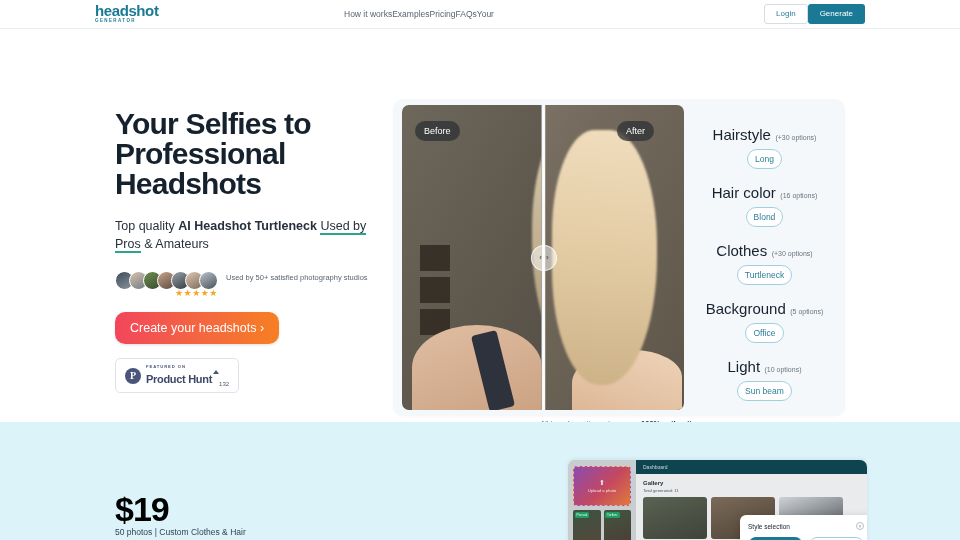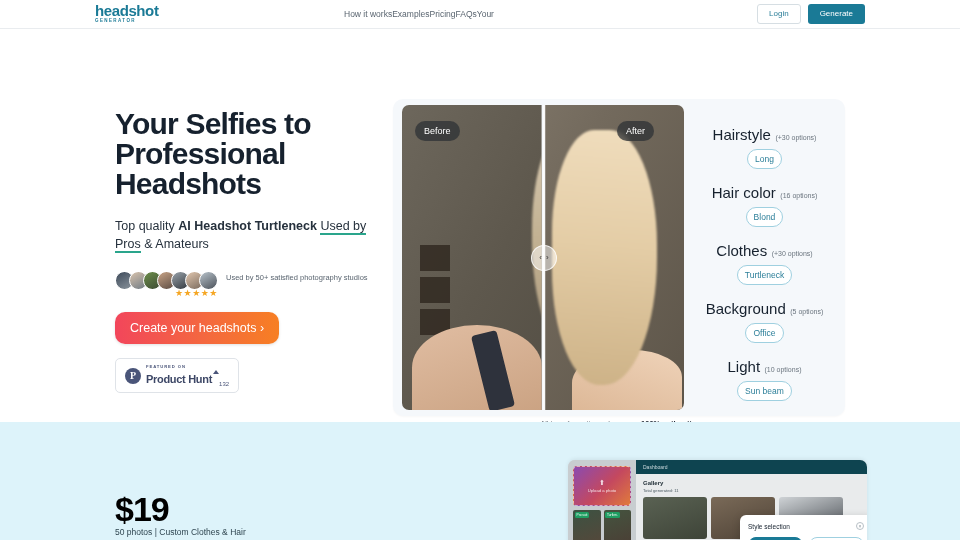--- a/index.html
+++ b/index.html
@@ -24,21 +24,21 @@
   }
   .logo-sub {
     font-size: 4.5px; color: #1a7a96; letter-spacing: 1.4px;
     display: block; margin-top: 1px; font-weight: bold;
   }
   .nav { position: absolute; left: 344px; top: 9px; display: flex; }
   .nav a {
     font-size: 8.5px; color: #5a6570; text-decoration: none; white-space: nowrap;
   }
   .header-actions {
-    position: absolute; right: 95px; top: 4px; display: flex; gap: 7px; align-items: flex-start;
+    position: absolute; right: 95px; top: 4px; display: flex; align-items: flex-start;
   }
   .btn-login {
     font-size: 8px; color: #2c7f99; background: #fff;
     border: 1px solid #d6dee3; border-radius: 3px;
     padding: 5px 11px; cursor: pointer; line-height: 1;
   }
   .btn-generate {
     font-size: 8px; color: #fff; background: #1a7a96;
     border: none; border-radius: 3px;
     padding: 6px 12px; cursor: pointer; line-height: 1;

